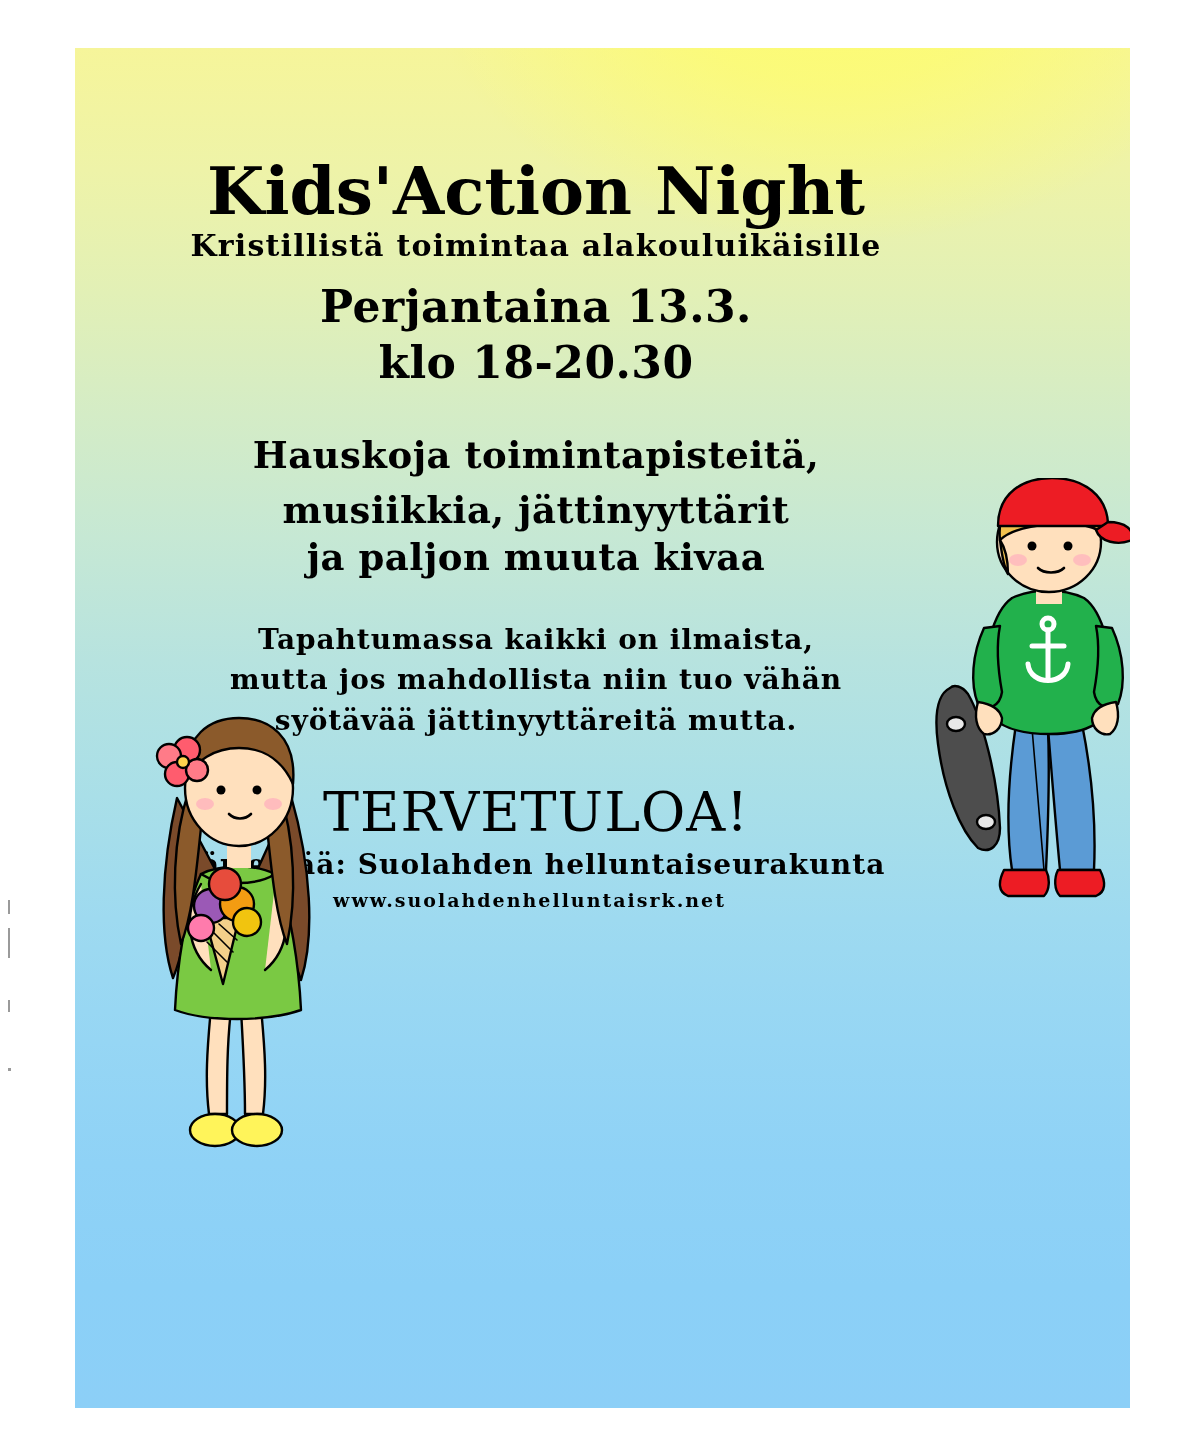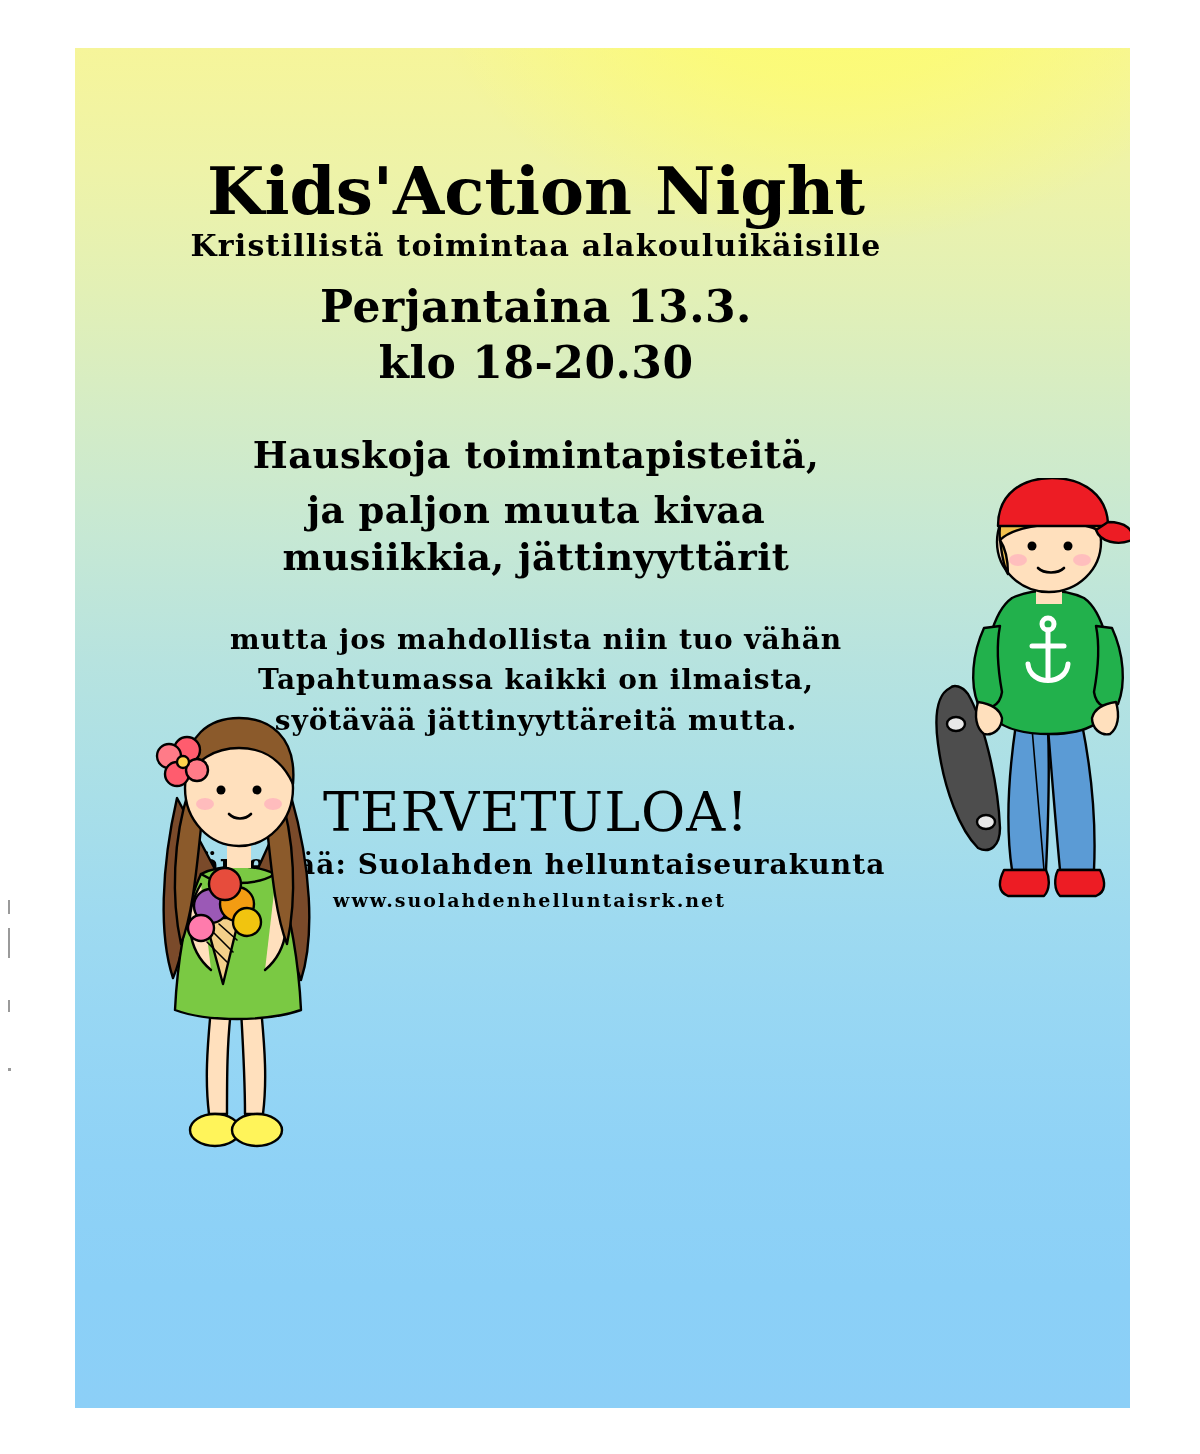--- a/index.html
+++ b/index.html
@@ -160,27 +160,27 @@
       <p class="subtitle">Kristillistä toimintaa alakouluikäisille</p>
 
 
       <div class="block-when">
         <p class="bigline">Perjantaina 13.3.</p>
         <p class="bigline">klo 18-20.30</p>
       </div>
 
       <div class="activities">
         <p class="bigline" style="font-size:37px;margin:8px;">Hauskoja toimintapisteitä,</p>
+        <p class="bigline" style="font-size:37px;margin:0;">musiikkia, jättinyyttärit</p>
         <p class="bigline" style="font-size:37px;margin:0;">ja paljon muuta kivaa</p>
-        <p class="bigline" style="font-size:37px;margin:0;">musiikkia, jättinyyttärit</p>
       </div>
 
       <div class="note">
+        <p style="margin:0;">Tapahtumassa kaikki on ilmaista,</p>
         <p style="margin:0;">mutta jos mahdollista niin tuo vähän</p>
-        <p style="margin:0;">Tapahtumassa kaikki on ilmaista,</p>
         <p style="margin:0;">syötävää jättinyyttäreitä mutta.</p>
       </div>
 
       <p class="welcome">TERVETULOA!</p>
       <p class="organizer">Järjestää: Suolahden helluntaiseurakunta</p>
       <p class="website">www.suolahdenhelluntaisrk.net</p>
     </div>
 
     <div class="char char-girl">
       <svg width="230" height="490" viewBox="0 0 230 490" xmlns="http://www.w3.org/2000/svg">

